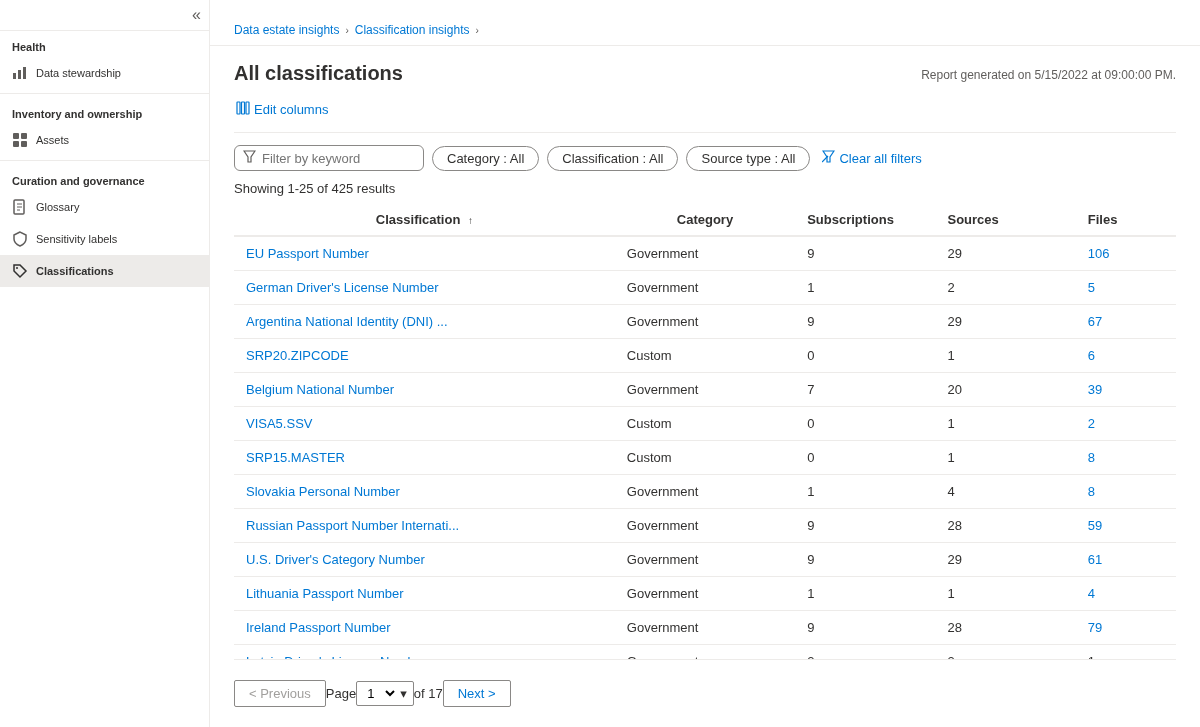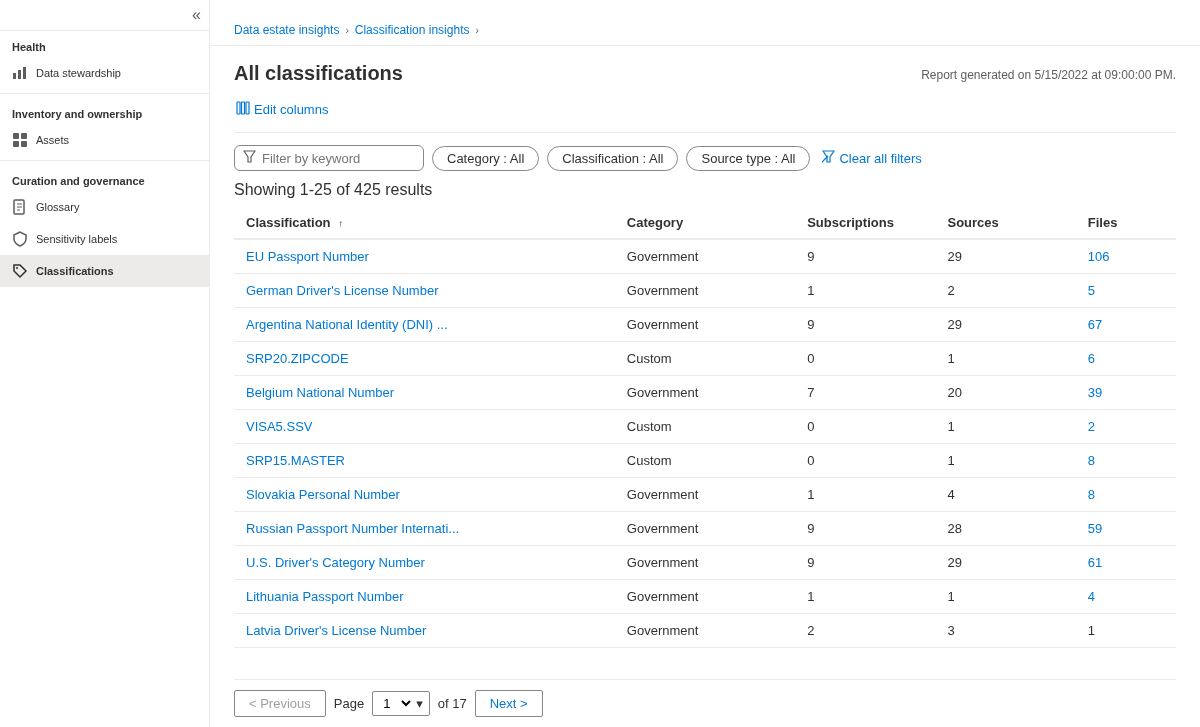--- a/index.html
+++ b/index.html
@@ -35,40 +35,40 @@
     .edit-columns-btn { display: flex; align-items: center; gap: 4px; background: none; border: none; color: #0078d4; cursor: pointer; font-size: 13px; padding: 4px 2px; }
 
     
     .filters-row { display: flex; align-items: center; gap: 8px; margin-bottom: 10px; flex-wrap: wrap; }
     .filter-keyword { display: flex; align-items: center; border: 1px solid #8a8886; border-radius: 6px; padding: 4px 8px; gap: 6px; width: 190px; }
     .filter-keyword input { border: none; outline: none; font-size: 13px; color: #323130; width: 100%; background: transparent; }
     .filter-pill { display: flex; align-items: center; border: 1px solid #8a8886; border-radius: 20px; padding: 4px 14px; font-size: 13px; cursor: pointer; background: #fff; color: #323130; }
     .clear-filters-btn { display: flex; align-items: center; gap: 4px; background: none; border: none; color: #0078d4; cursor: pointer; font-size: 13px; padding: 4px; }
 
     
-    .results-count { font-size: 16px; color: #323130; margin-bottom: 8px; }
+    .results-count { font-size: 13px; color: #323130; margin-bottom: 8px; }
 
     
     .table-wrapper { flex: 1; overflow: auto; position: relative; }
     table { width: 100%; border-collapse: collapse; font-size: 13px; }
-    thead th { font-weight: 600; color: #323130; padding: 8px 12px; text-align: left; border-bottom: 2px solid #edebe9; white-space: nowrap; background: #fff; position: sticky; top: 0; z-index: 2; }
+    thead th { font-weight: 600; color: #323130; padding: 8px 12px; text-align: center; border-bottom: 2px solid #edebe9; white-space: nowrap; background: #fff; position: sticky; top: 0; z-index: 2; }
     tbody td { padding: 9px 12px; border-bottom: 1px solid #edebe9; color: #323130; vertical-align: middle; }
     .col-classification { width: 38%; }
     .col-category { width: 18%; }
     .col-subscriptions { width: 14%; text-align: left; }
     .col-sources { width: 14%; text-align: left; }
     .col-files { width: 10%; text-align: left; }
     td.col-subscriptions, th.col-subscriptions,
     td.col-sources, th.col-sources,
     td.col-files, th.col-files { text-align: left; }
     .link-blue { color: #0078d4; text-decoration: none; cursor: pointer; }
     .sort-icon { font-size: 10px; margin-left: 4px; }
 
     
-    .pagination { display: flex; align-items: center; gap: 8px; padding: 10px 0; border-top: 1px solid #edebe9; margin-top: auto; }
+    .pagination { display: flex; align-items: center; padding: 20px 0; border-top: 1px solid #edebe9; margin-top: auto; }
     .pagination-btn { border: 1px solid #8a8886; background: #fff; padding: 5px 14px; font-size: 13px; cursor: pointer; border-radius: 2px; color: #323130; }
     .pagination-btn.disabled { color: #a19f9d; cursor: default; }
     .pagination-btn.next { color: #0078d4; }
     .page-label { font-size: 13px; color: #323130; }
     .page-select-wrapper { border: 1px solid #8a8886; border-radius: 2px; display: flex; align-items: center; padding: 3px 6px; gap: 2px; background: #fff; }
     .page-select-wrapper select { border: none; outline: none; font-size: 13px; cursor: pointer; background: transparent; }
     .page-of { font-size: 13px; color: #323130; }
 
     
     .table-wrapper::-webkit-scrollbar { width: 8px; height: 8px; }
@@ -286,20 +286,27 @@
               <td class="col-files"><a class="link-blue" href="#">61</a></td>
             </tr>
             <tr>
               <td class="col-classification"><a class="link-blue" href="#">Lithuania Passport Number</a></td>
               <td class="col-category">Government</td>
               <td class="col-subscriptions">1</td>
               <td class="col-sources">1</td>
               <td class="col-files"><a class="link-blue" href="#">4</a></td>
             </tr>
             <tr>
+              <td class="col-classification"><a class="link-blue" href="#">Ireland Passport Number</a></td>
+              <td class="col-category">Government</td>
+              <td class="col-subscriptions">9</td>
+              <td class="col-sources">28</td>
+              <td class="col-files"><a class="link-blue" href="#">79</a></td>
+            </tr>
+            <tr>
               <td class="col-classification"><a class="link-blue" href="#">Latvia Driver's License Number</a></td>
               <td class="col-category">Government</td>
               <td class="col-subscriptions">2</td>
               <td class="col-sources">3</td>
               <td class="col-files">1</td>
             </tr>
           </tbody>
       </table>
     </div>
 

